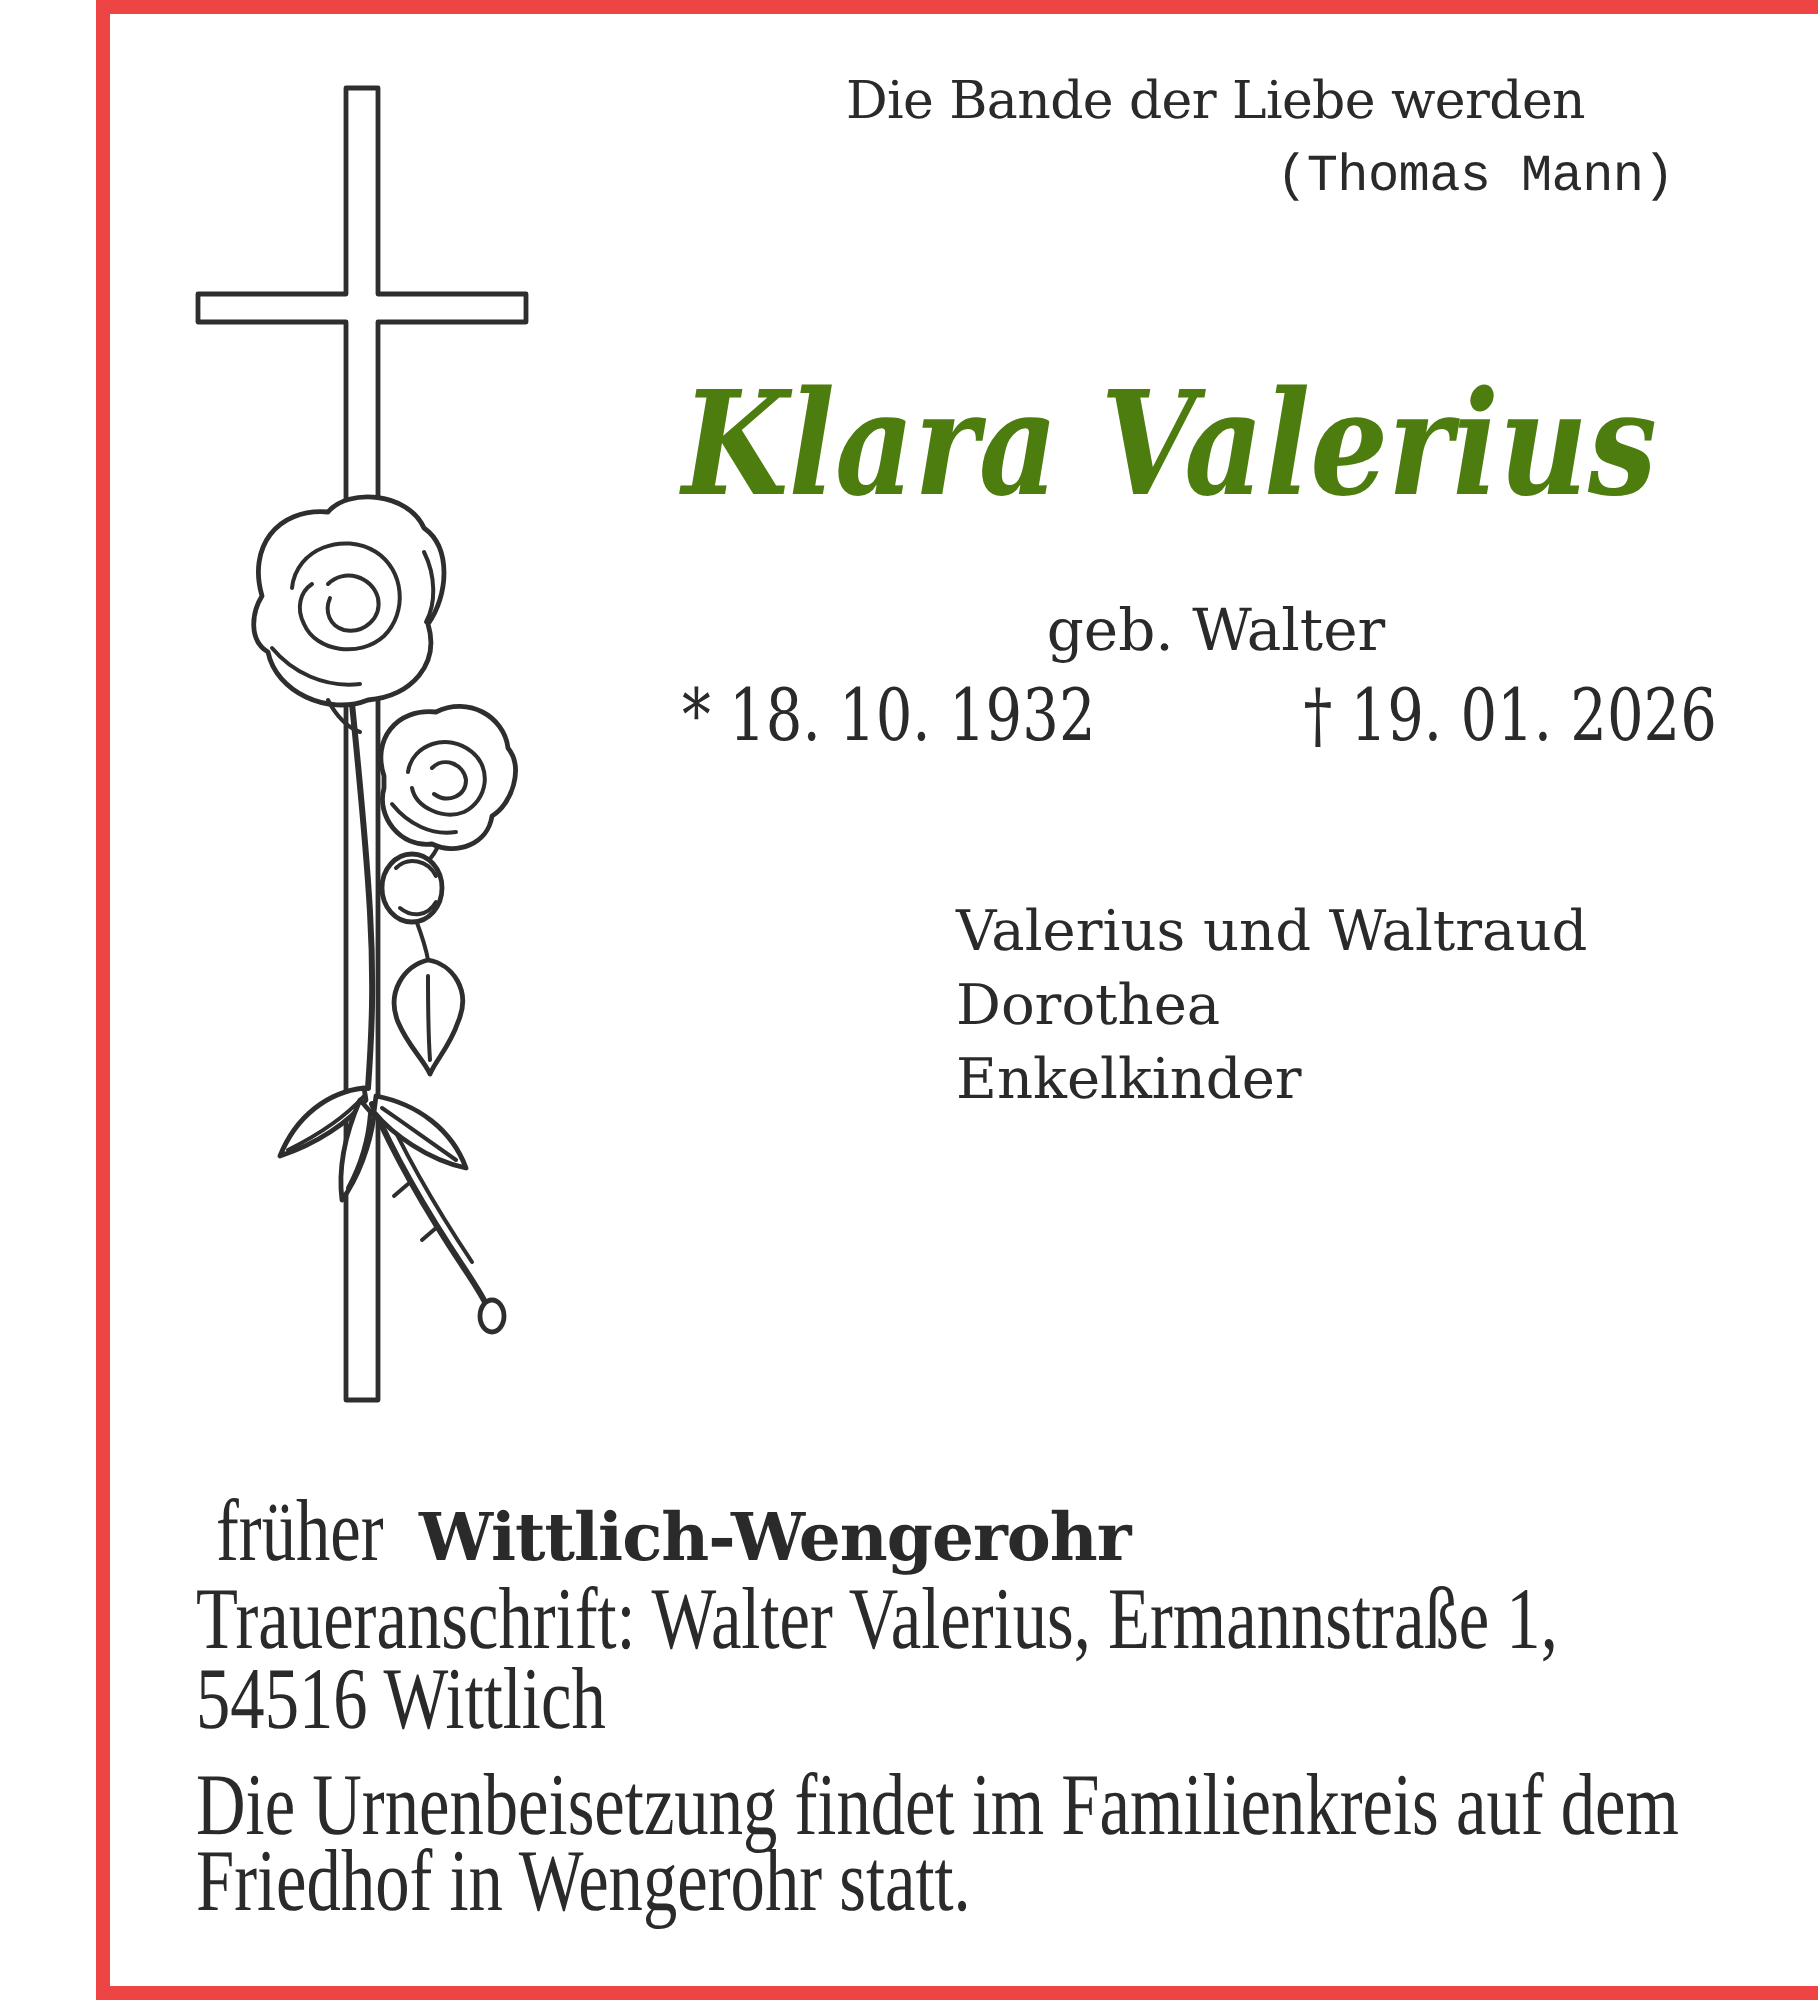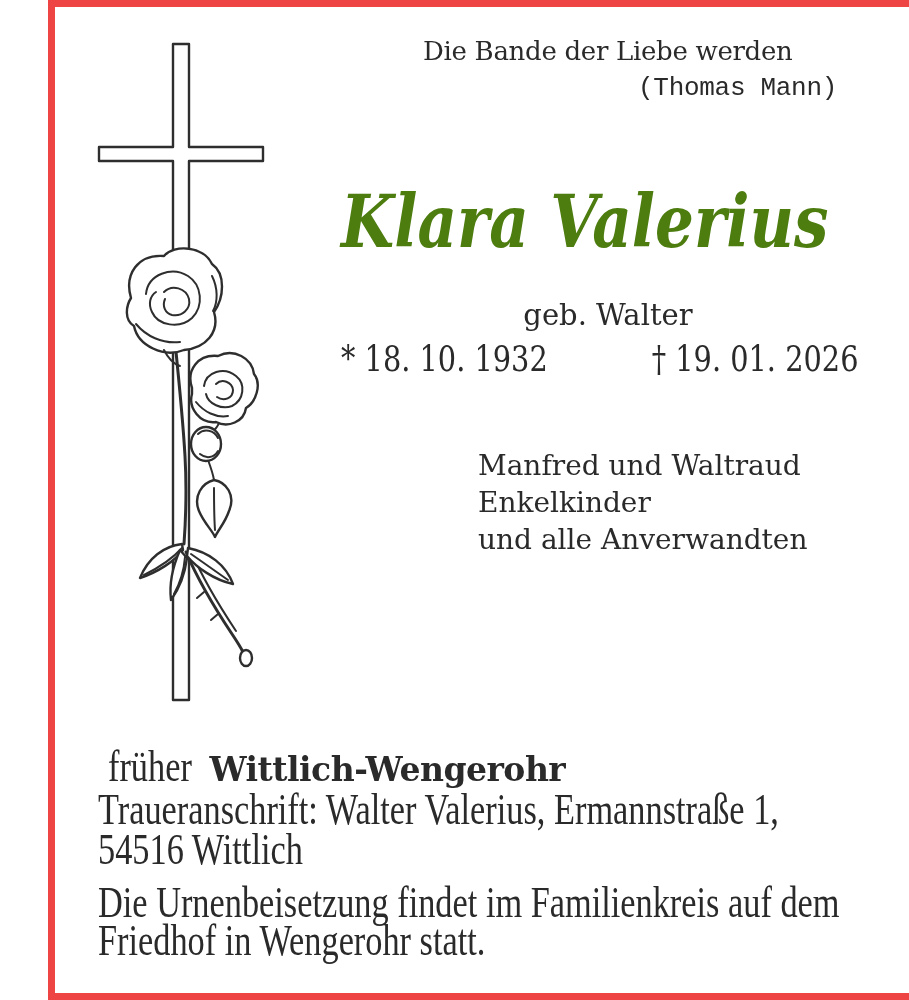--- a/index.html
+++ b/index.html
@@ -112,23 +112,23 @@
   </h1>
 
   <div class="abs maiden">geb. Walter</div>
 
   <div class="abs dates">
     <span class="birth">* 18. 10. 1932</span>
     <span class="death">† 19. 01. 2026</span>
   </div>
 
   <div class="abs mourning">
-    <div>Manfred und Waltraud</div>
+    <div>Valerius und Waltraud</div>
+    <div>Dorothea</div>
     <div>Enkelkinder</div>
-    <div>und alle Anverwandten</div>
   </div>
 
   <div class="abs former">
     <span class="prefix">früher</span>
     <span class="place">Wittlich-Wengerohr</span>
   </div>
 
   <div class="abs address condensed">
     <div>Traueranschrift: Walter Valerius, Ermannstraße 1,</div>
     <div>54516 Wittlich</div>

